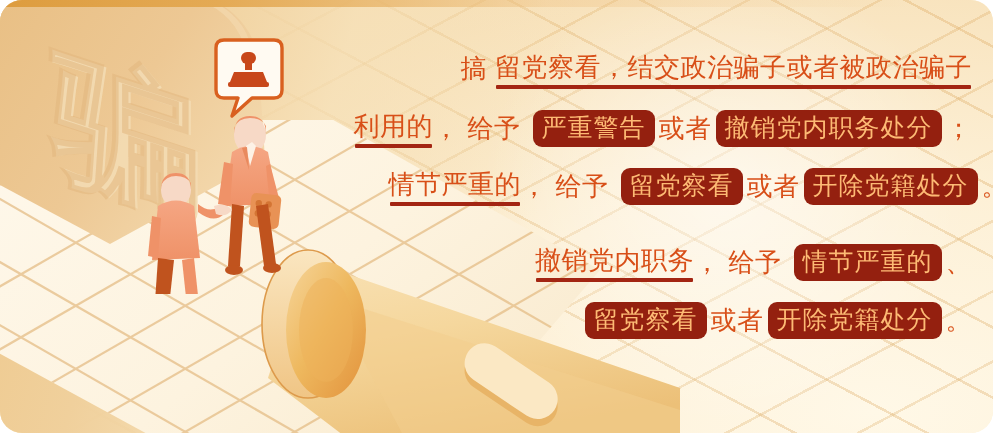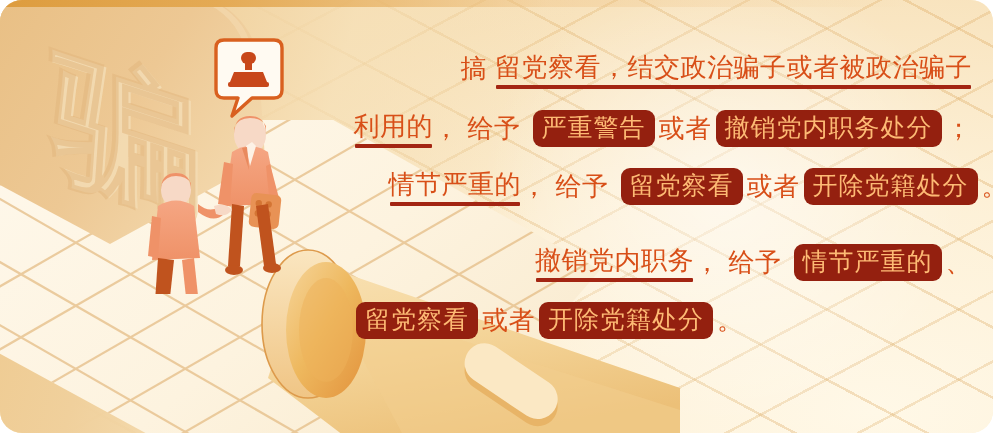--- a/index.html
+++ b/index.html
@@ -86,21 +86,21 @@
     letter-spacing:1px;
   }
   .punct{color:#d84f18;display:inline-block;vertical-align:middle;}
   .sp{display:inline-block;width:8px;}
 
   
   #line1{top:16px;  left:0;   width:620px; text-align:right;}
   #line2{top:74px;  left:0;   width:620px; text-align:right;}
   #line3{top:132px; left:0;   width:620px; text-align:right;margin-left:36px;}
   #line4{top:208px; left:0;   width:620px; text-align:right;}
-  #line5{top:266px; left:0;   width:620px; }
+  #line5{top:266px; left:0;   width:620px; text-align:right;}
 </style>
 </head>
 <body>
 
 <div id="poster">
 
   <div class="bg-base"></div>
   <div class="bg-lattice"></div>
   <div class="bg-warmleft"></div>
   <div class="bg-glow"></div>

